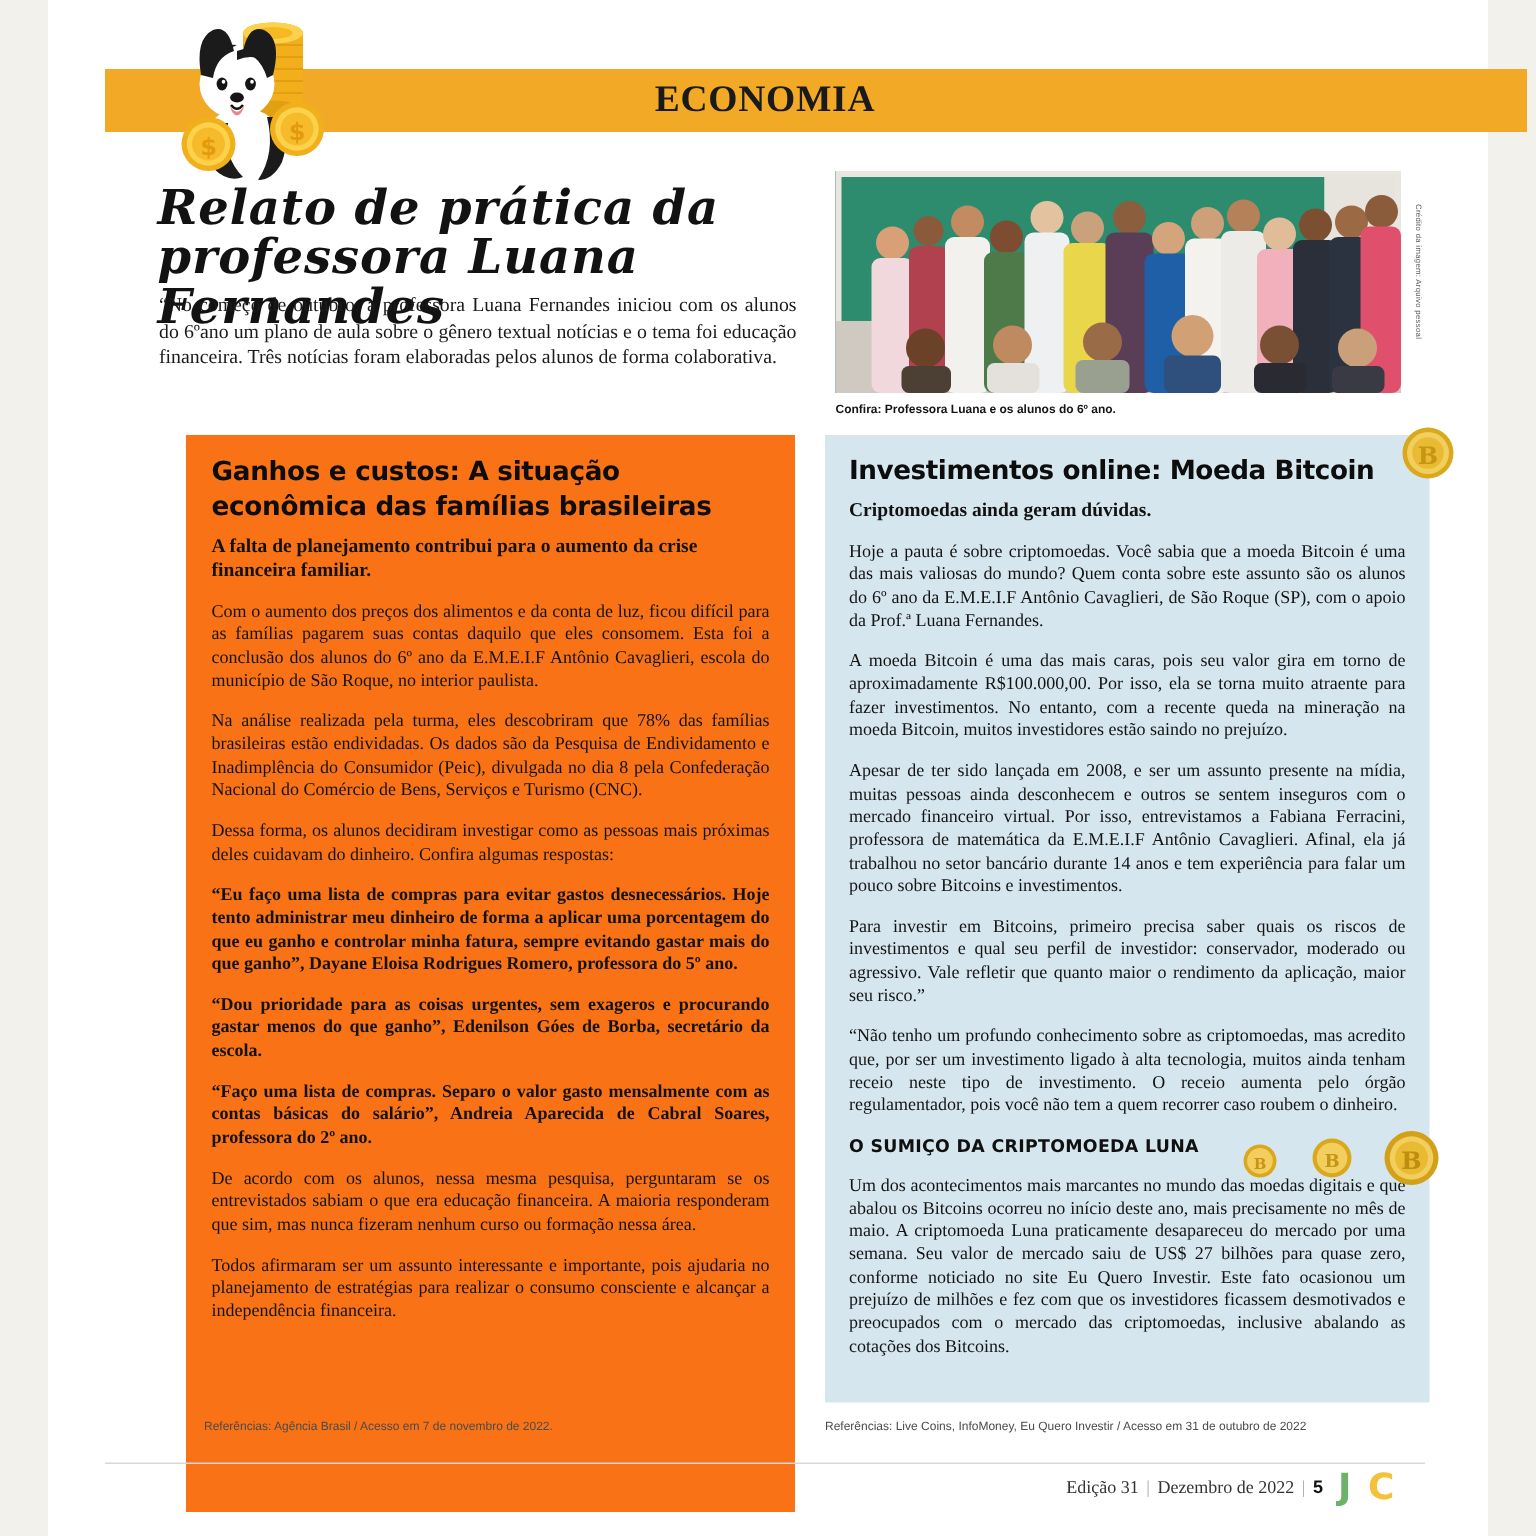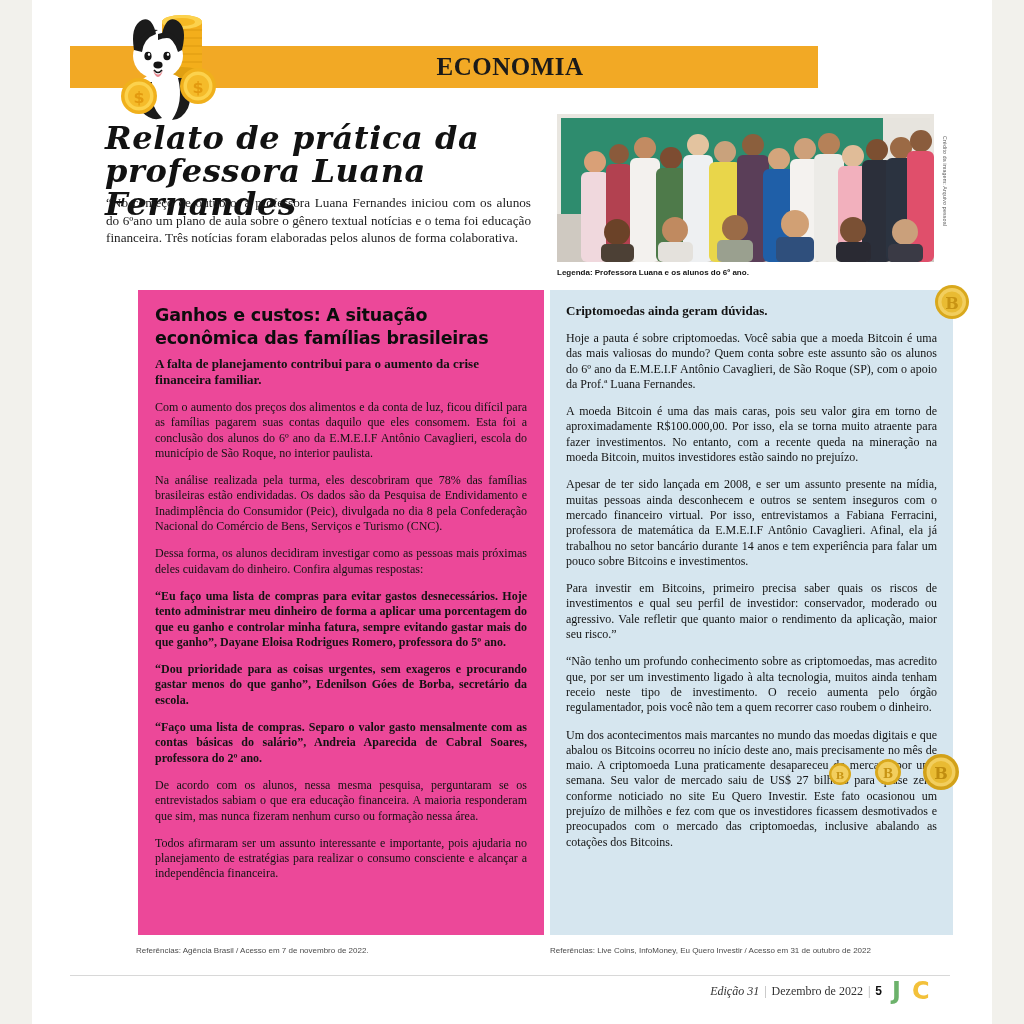--- a/index.html
+++ b/index.html
@@ -14,21 +14,21 @@
     left:32px; top:0px;
     width:960px; height:1024px;
     background:#ffffff;
     box-sizing:border-box;
   }
 
   
   .banner{
     position:absolute;
     left:38px; top:46px;
-    width:748px; height:42px;
+    width:948px; height:42px;
     background:#f2a925;
   }
   .banner-title{
     position:absolute;
     left:0; top:0; width:880px; height:42px;
     display:flex; align-items:center; justify-content:center;
     font-family:"Liberation Serif", serif;
     font-weight:bold;
     font-size:25px;
     letter-spacing:0.5px;
@@ -97,23 +97,23 @@
     width:390px;
     font-family:"Liberation Sans", sans-serif;
     font-weight:bold;
     font-size:8px;
     color:#141414;
   }
 
   
   .col-left{
     position:absolute;
-    left:106px; top:290px;
-    width:406px; height:645px;
-    background:#ec4899;
+    left:92px; top:290px;
+    width:406px; height:718px;
+    background:#f97316;
     box-sizing:border-box;
     padding:14px 17px 10px 17px;
   }
   .col-right{
     position:absolute;
     left:518px; top:290px;
     width:403px; height:645px;
     background:#d6e6ef;
     box-sizing:border-box;
     padding:13px 16px 10px 16px;
@@ -179,21 +179,21 @@
     background:#d8d8d8;
   }
   .footer{
     position:absolute;
     right:110px; top:984px;
     display:flex; align-items:baseline; gap:5px;
     font-family:"Liberation Serif", serif;
     font-size:12px;
     color:#333;
   }
-  .footer .edi{font-style:italic;margin-left:31px;}
+  .footer .edi{margin-left:31px;}
   .footer .sep{color:#aaa;}
   .footer .pg{font-weight:bold;color:#111;font-family:"Liberation Sans",sans-serif;font-size:12px;}
   .logo{
     position:absolute;
     right:46px; top:978px;
     width:56px; height:26px;
   }
 
   
   .coin-hdr{position:absolute; left:900px; top:282px; width:40px;height:40px;}
@@ -319,42 +319,44 @@
             <circle cx="296" cy="116" r="13" fill="#7a5034"></circle>
               <rect x="279" y="128" width="35" height="20" rx="5" fill="#2a2a33"></rect>
             <circle cx="348" cy="118" r="13" fill="#caa07b"></circle>
               <rect x="331" y="130" width="35" height="18" rx="5" fill="#3a3a45"></rect>
           </g>
         </g>
       </svg>
     </div>
     <div class="photo-credit">Crédito da imagem: Arquivo pessoal</div>
   </div>
-  <div class="photo-caption">Legenda: Professora Luana e os alunos do 6º ano.</div>
+  <div class="photo-caption">Confira: Professora Luana e os alunos do 6º ano.</div>
 
   <div class="col-left">
     <h2 class="headline">Ganhos e custos: A situação econômica das famílias brasileiras</h2>
     <p class="subhead">A falta de planejamento contribui para o aumento da crise financeira familiar.</p>
     <p class="body-txt">Com o aumento dos preços dos alimentos e da conta de luz, ficou difícil para as famílias pagarem suas contas daquilo que eles consomem. Esta foi a conclusão dos alunos do 6º ano da E.M.E.I.F Antônio Cavaglieri, escola do município de São Roque, no interior paulista.</p>
     <p class="body-txt">Na análise realizada pela turma, eles descobriram que 78% das famílias brasileiras estão endividadas. Os dados são da Pesquisa de Endividamento e Inadimplência do Consumidor (Peic), divulgada no dia 8 pela Confederação Nacional do Comércio de Bens, Serviços e Turismo (CNC).</p>
     <p class="body-txt">Dessa forma, os alunos decidiram investigar como as pessoas mais próximas deles cuidavam do dinheiro. Confira algumas respostas:</p>
     <p class="body-txt q">“Eu faço uma lista de compras para evitar gastos desnecessários. Hoje tento administrar meu dinheiro de forma a aplicar uma porcentagem do que eu ganho e controlar minha fatura, sempre evitando gastar mais do que ganho”, Dayane Eloisa Rodrigues Romero, professora do 5º ano.</p>
     <p class="body-txt q">“Dou prioridade para as coisas urgentes, sem exageros e procurando gastar menos do que ganho”, Edenilson Góes de Borba, secretário da escola.</p>
     <p class="body-txt q">“Faço uma lista de compras. Separo o valor gasto mensalmente com as contas básicas do salário”, Andreia Aparecida de Cabral Soares, professora do 2º ano.</p>
     <p class="body-txt">De acordo com os alunos, nessa mesma pesquisa, perguntaram se os entrevistados sabiam o que era educação financeira. A maioria responderam que sim, mas nunca fizeram nenhum curso ou formação nessa área.</p>
     <p class="body-txt">Todos afirmaram ser um assunto interessante e importante, pois ajudaria no planejamento de estratégias para realizar o consumo consciente e alcançar a independência financeira.</p>
   </div>
 
   <div class="col-right">
+    <h2 class="headline-r">Investimentos online: Moeda Bitcoin</h2>
     <p class="subhead">Criptomoedas ainda geram dúvidas.</p>
     <p class="body-txt">Hoje a pauta é sobre criptomoedas. Você sabia que a moeda Bitcoin é uma das mais valiosas do mundo? Quem conta sobre este assunto são os alunos do 6º ano da E.M.E.I.F Antônio Cavaglieri, de São Roque (SP), com o apoio da Prof.ª Luana Fernandes.</p>
     <p class="body-txt">A moeda Bitcoin é uma das mais caras, pois seu valor gira em torno de aproximadamente R$100.000,00. Por isso, ela se torna muito atraente para fazer investimentos. No entanto, com a recente queda na mineração na moeda Bitcoin, muitos investidores estão saindo no prejuízo.</p>
     <p class="body-txt">Apesar de ter sido lançada em 2008, e ser um assunto presente na mídia, muitas pessoas ainda desconhecem e outros se sentem inseguros com o mercado financeiro virtual. Por isso, entrevistamos a Fabiana Ferracini, professora de matemática da E.M.E.I.F Antônio Cavaglieri. Afinal, ela já trabalhou no setor bancário durante 14 anos e tem experiência para falar um pouco sobre Bitcoins e investimentos.</p>
     <p class="body-txt">Para investir em Bitcoins, primeiro precisa saber quais os riscos de investimentos e qual seu perfil de investidor: conservador, moderado ou agressivo. Vale refletir que quanto maior o rendimento da aplicação, maior seu risco.”</p>
     <p class="body-txt">“Não tenho um profundo conhecimento sobre as criptomoedas, mas acredito que, por ser um investimento ligado à alta tecnologia, muitos ainda tenham receio neste tipo de investimento. O receio aumenta pelo órgão regulamentador, pois você não tem a quem recorrer caso roubem o dinheiro.</p>
+    <p class="sect-kicker">O SUMIÇO DA CRIPTOMOEDA LUNA</p>
     <p class="body-txt">Um dos acontecimentos mais marcantes no mundo das moedas digitais e que abalou os Bitcoins ocorreu no início deste ano, mais precisamente no mês de maio. A criptomoeda Luna praticamente desapareceu do mercado por uma semana. Seu valor de mercado saiu de US$ 27 bilhões para quase zero, conforme noticiado no site Eu Quero Investir. Este fato ocasionou um prejuízo de milhões e fez com que os investidores ficassem desmotivados e preocupados com o mercado das criptomoedas, inclusive abalando as cotações dos Bitcoins.</p>
   </div>
 
   <div class="coin-hdr">
     <svg viewBox="0 0 40 40" width="40" height="40">
       <circle cx="20" cy="20" r="17" fill="#d9a81c"></circle>
       <circle cx="20" cy="20" r="14" fill="#f2ce5e"></circle>
       <circle cx="20" cy="20" r="10.5" fill="#e9bb33"></circle>
       <text x="20" y="27" text-anchor="middle" font-family="DejaVu Serif, serif" font-size="16" font-weight="bold" fill="#c89414">B</text>
     </svg>

